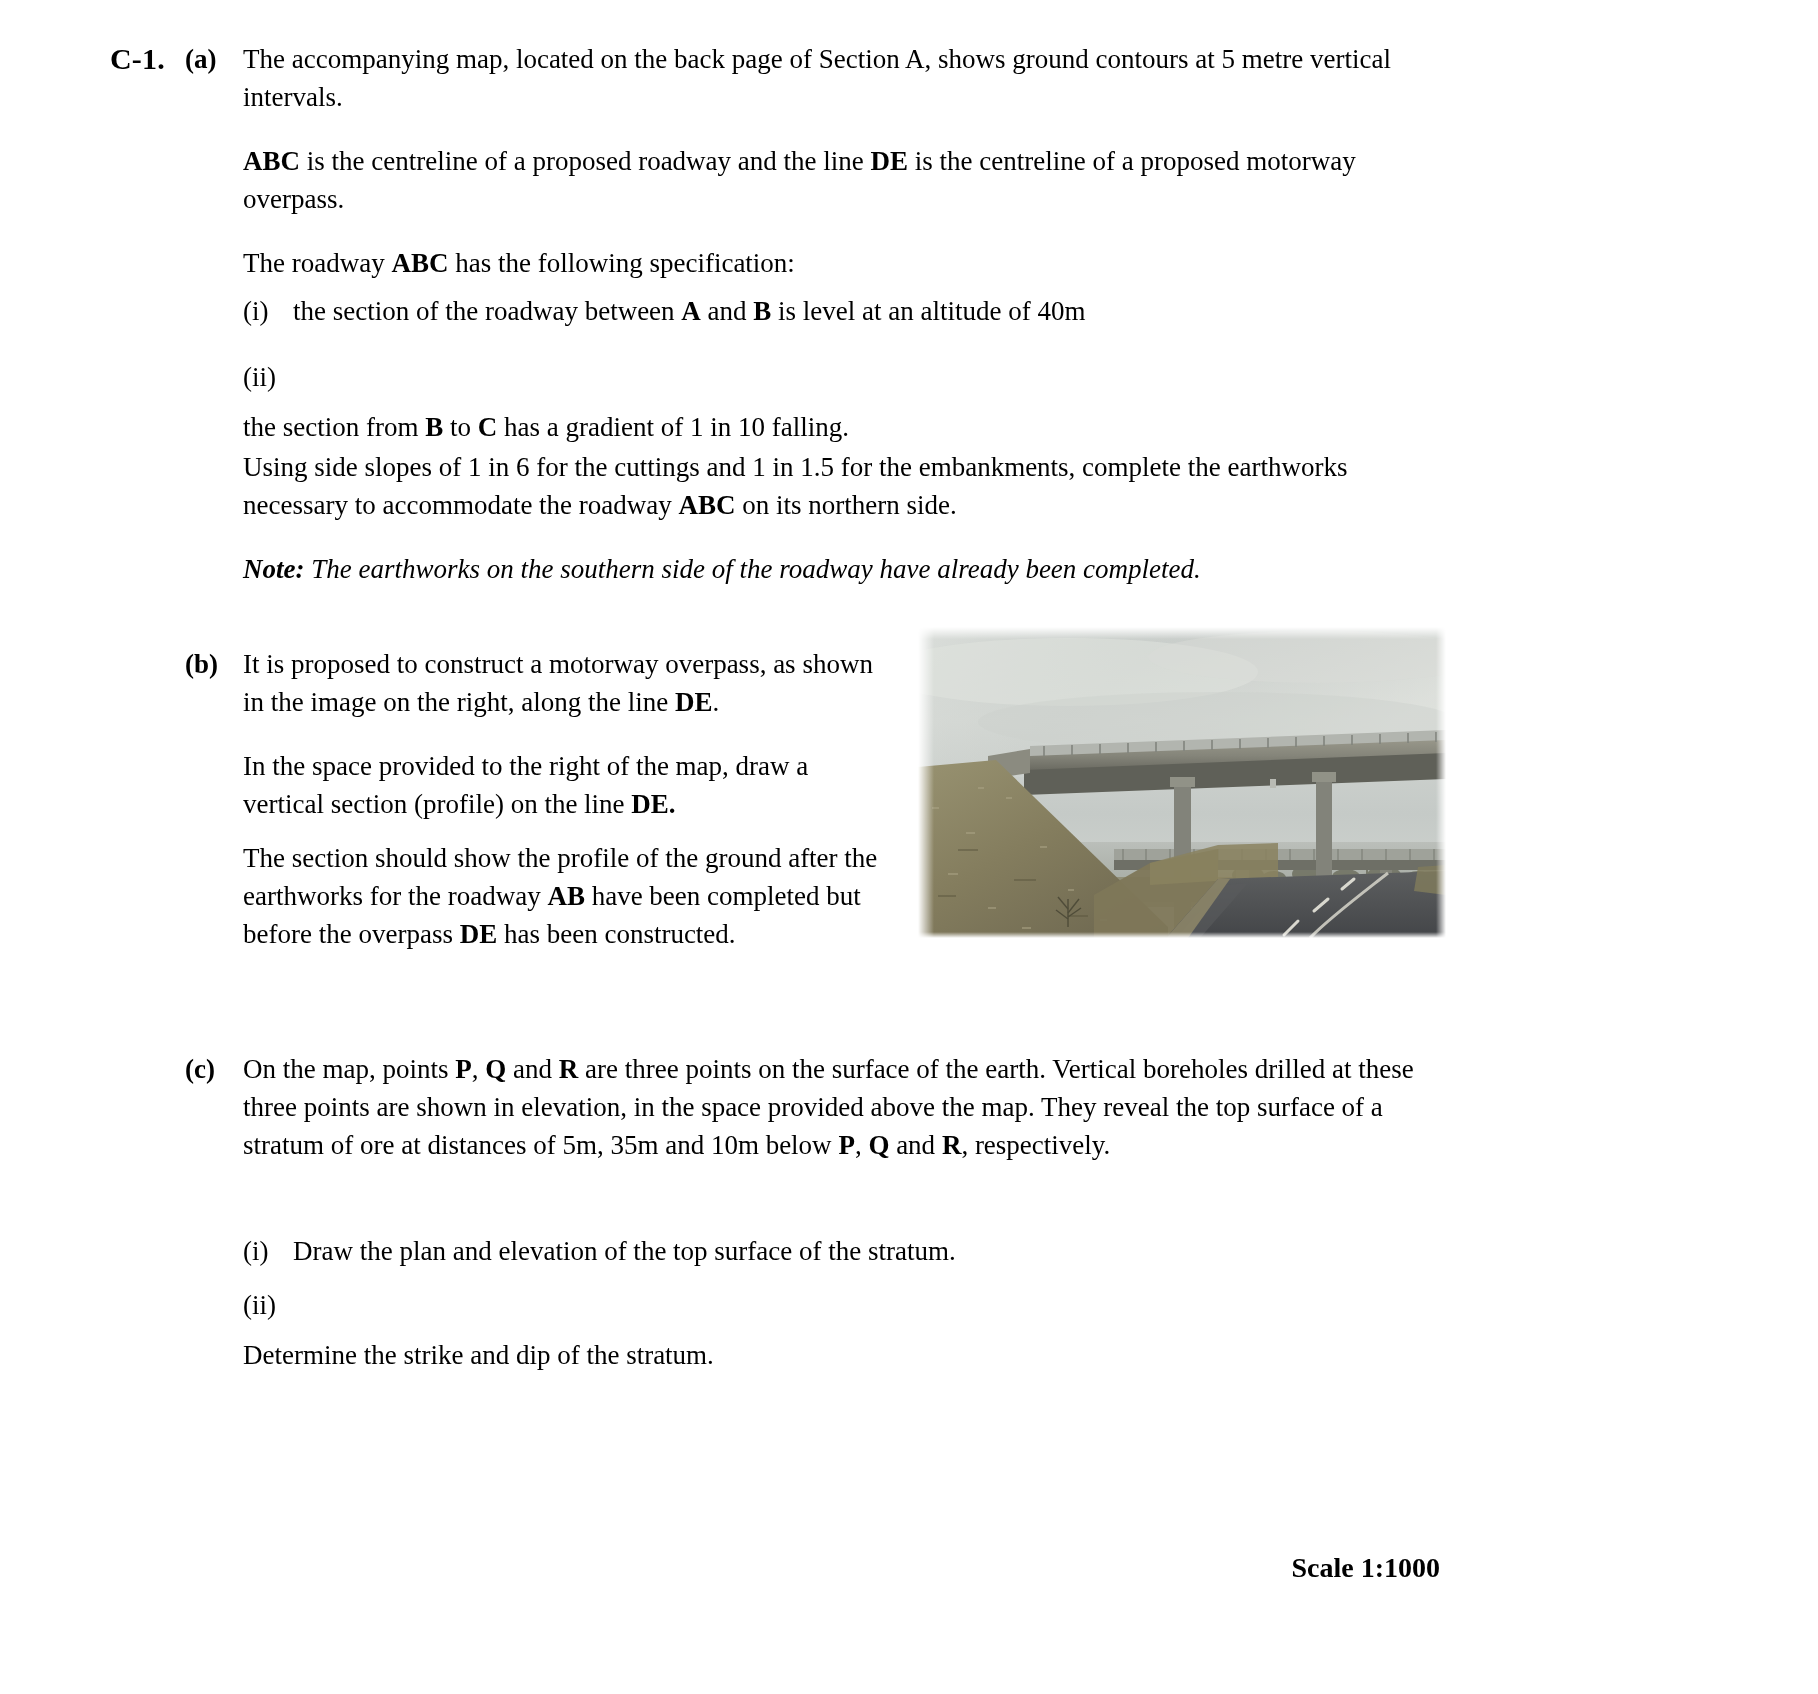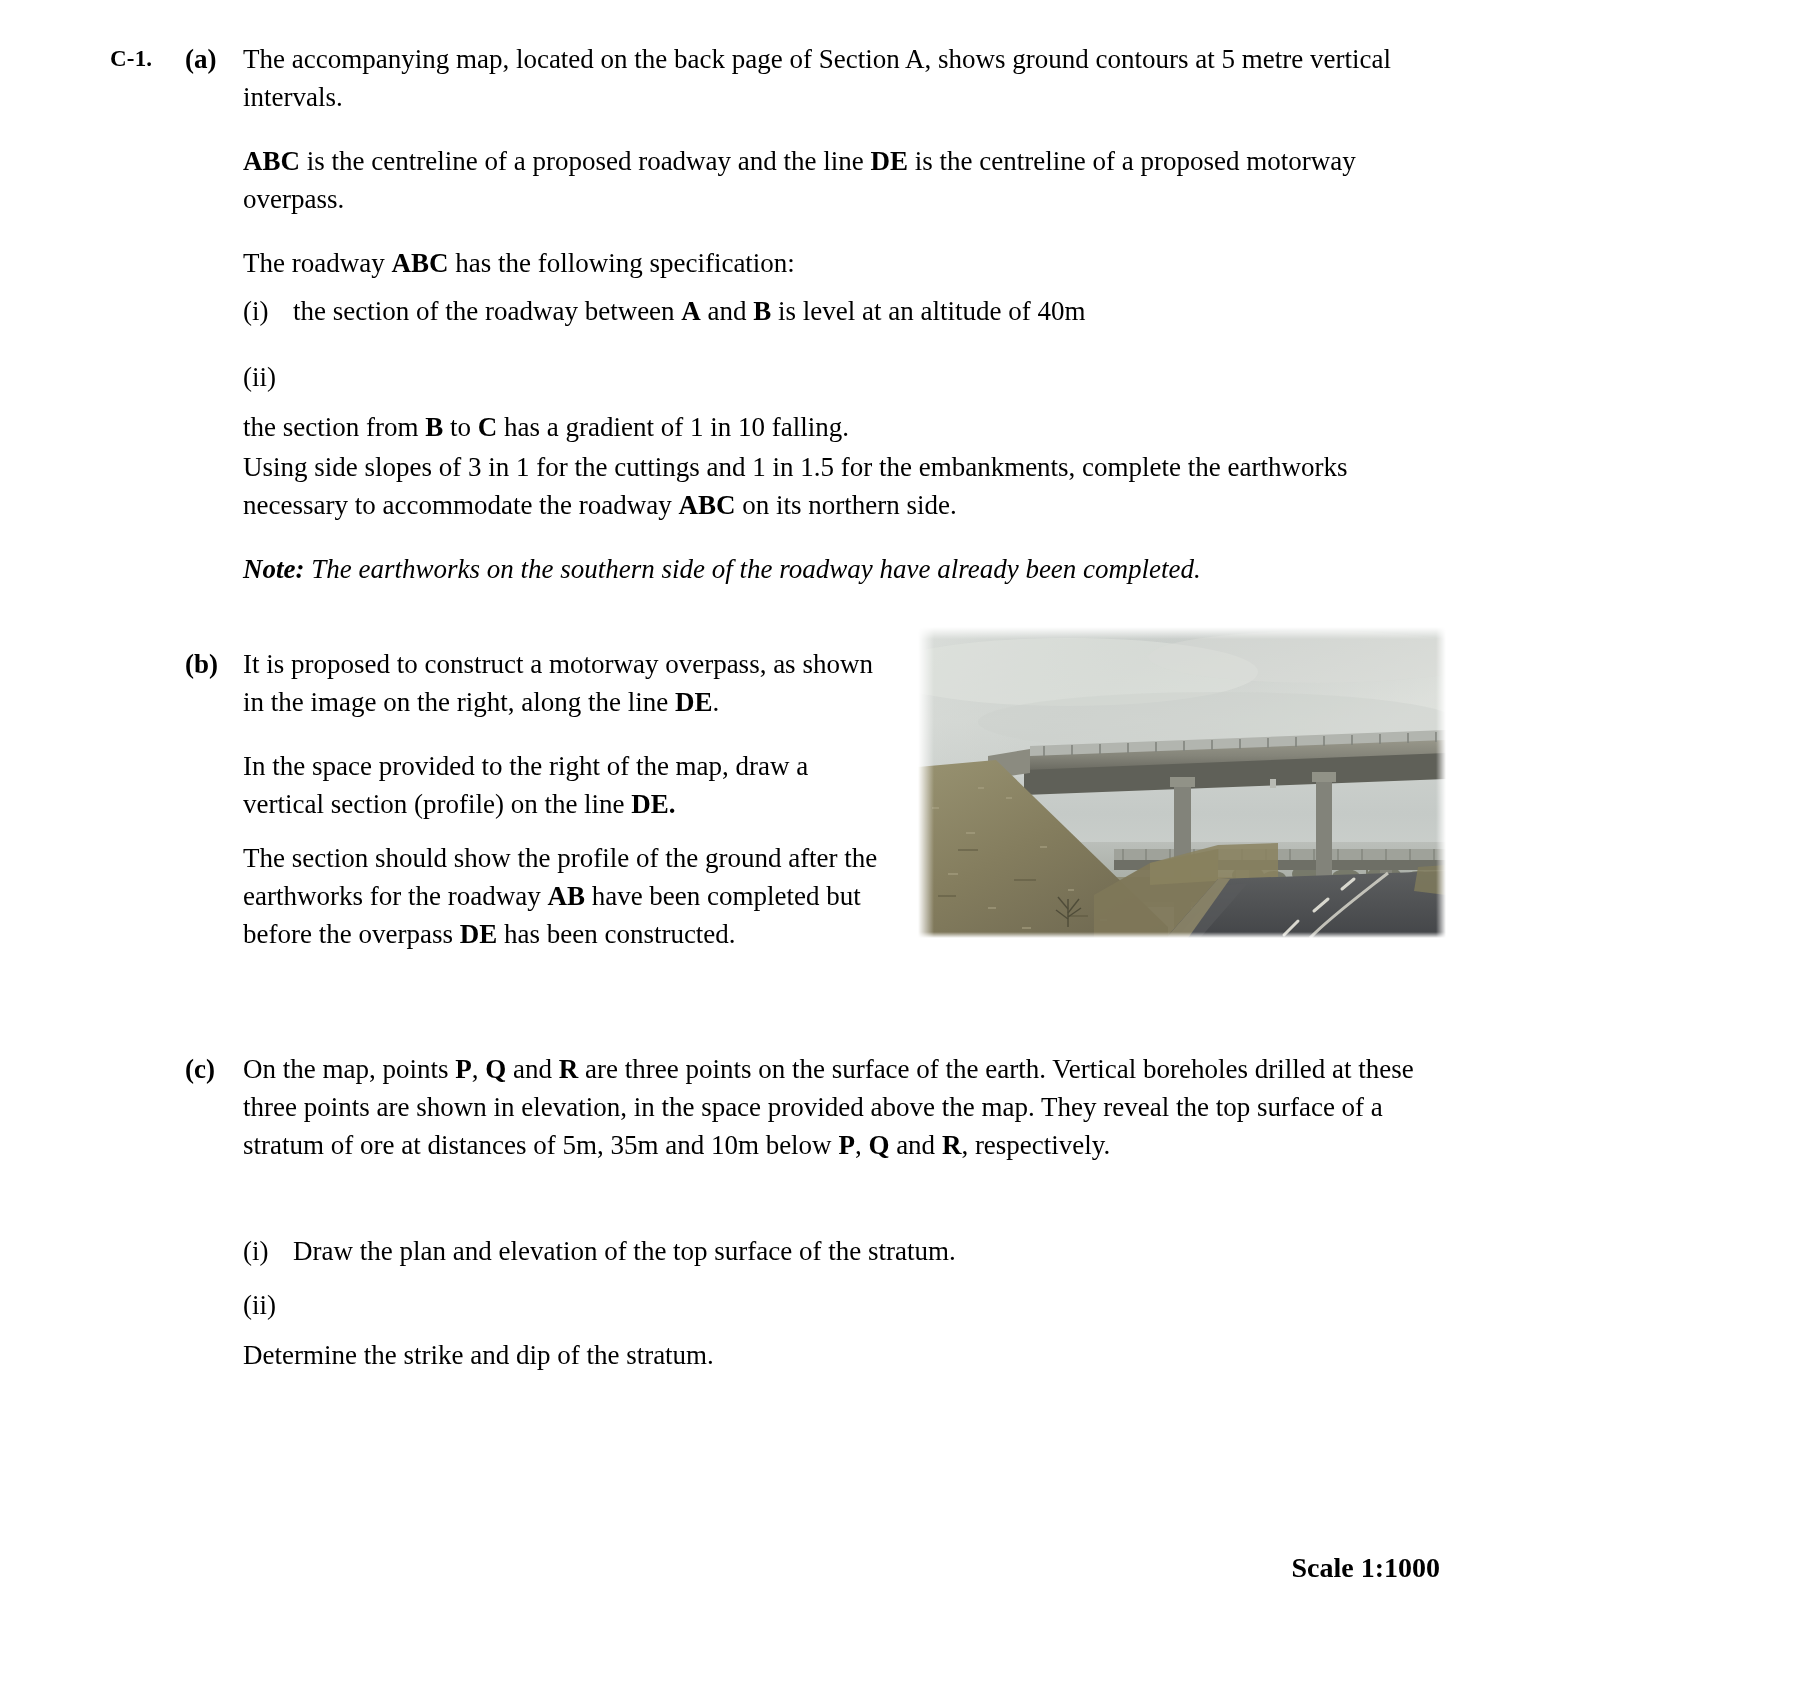--- a/index.html
+++ b/index.html
@@ -21,21 +21,21 @@
     inset: 0;
     background: #ffffff;
   }
 
   
   .qnum {
     position: absolute;
     left: 110px;
     top: 40px;
     font-weight: bold;
-    font-size: 23px;
+    font-size: 30px;
     line-height: 38px;
     letter-spacing: .2px;
   }
 
   .part-label {
     position: absolute;
     font-weight: bold;
     font-size: 27px;
     line-height: 38px;
   }
@@ -136,21 +136,21 @@
       <span class="roman-text"><span>the section of the roadway between </span><b>A</b><span> and </span><b>B</b><span> is level at an altitude of 40m</span></span>
     </div>
     <div class="roman-row">
       <span class="roman-mark">(ii)</span>
       <span class="roman-text"><span>the section from </span><b>B</b><span> to </span><b>C</b><span> has a gradient of 1 in 10 falling.</span></span>
     </div>
   </div>
 
   <div class="body-col" style="left:243px; top:448px; width:1130px;">
     <p class="para">
-      <span>Using side slopes of 3 in 1 for the cuttings and 1 in 1.5 for the embankments, complete the earthworks necessary to accommodate the roadway </span><b>ABC</b><span> on its northern side.</span>
+      <span>Using side slopes of 1 in 6 for the cuttings and 1 in 1.5 for the embankments, complete the earthworks necessary to accommodate the roadway </span><b>ABC</b><span> on its northern side.</span>
     </p>
     <p class="para" style="margin-bottom:0">
       <span class="bi">Note:</span><span class="i"> The earthworks on the southern side of the roadway have already been completed.</span>
     </p>
   </div>
 
   <div class="part-label" style="left:185px; top:645px;">(b)</div>
 
   <div class="body-col" style="left:243px; top:645px; width:640px;">
     <p class="para">

